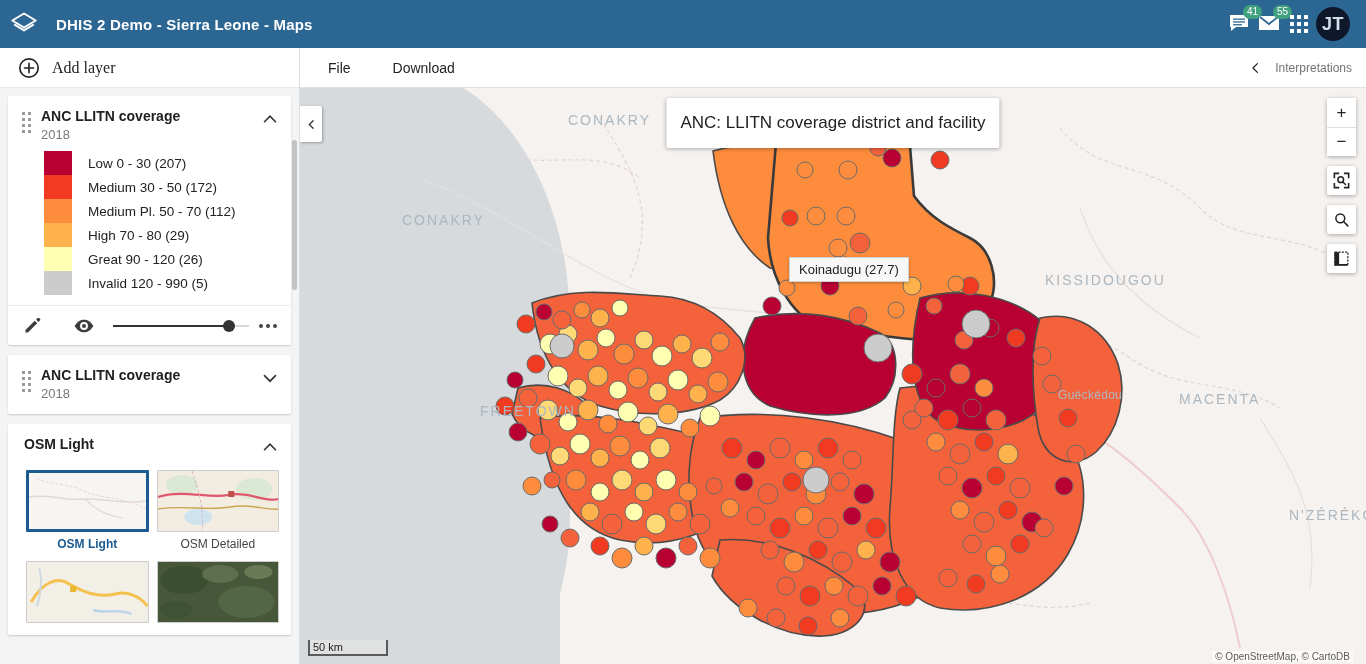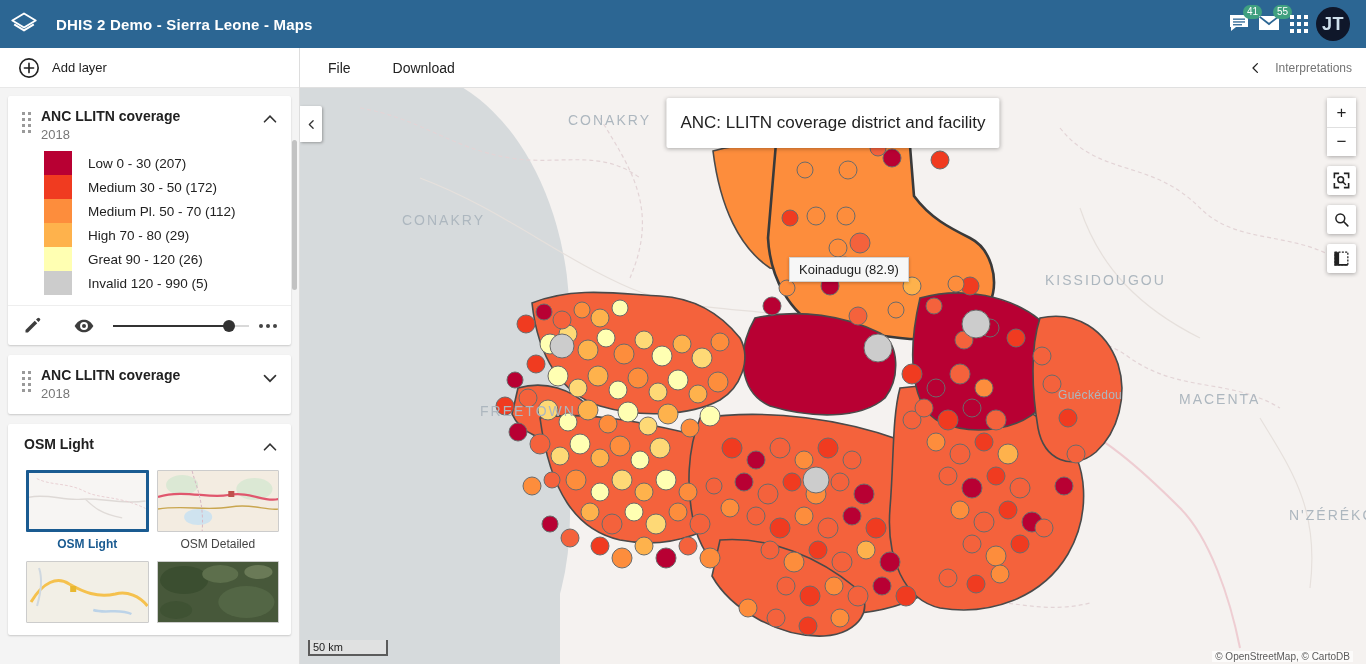--- a/index.html
+++ b/index.html
@@ -47,21 +47,21 @@
   
   .leftpanel {
     width: 300px; flex: 0 0 300px; background: #f4f4f4;
     display: flex; flex-direction: column; border-right: 1px solid #ddd;
   }
   .addlayer {
     height: 40px; background: #fff; display: flex; align-items: center;
     gap: 12px; padding-left: 18px; cursor: pointer;
     border-bottom: 1px solid #e8e8e8; flex: 0 0 40px;
   }
-  .addlayer span { font-size: 13px; color: #222; }
+  .addlayer span { font-size: 16px; color: #222; font-family: Liberation Serif, serif; }
   .layers-scroll { flex: 1; overflow: hidden; padding: 8px 8px 0 8px; position: relative; }
 
   .card {
     background: #fff; border-radius: 2px; margin-bottom: 10px;
     box-shadow: 0 1px 2px rgba(0,0,0,.18);
   }
   .card-head { display: flex; align-items: flex-start; padding: 12px 10px 8px 10px; }
   .drag-dots {
     display: grid; grid-template-columns: repeat(2,3px); gap: 3px;
     margin: 4px 10px 0 4px; cursor: grab;
@@ -663,21 +663,21 @@
       <div class="map-label big" style="left:180px;top:315px;z-index:5;">FREETOWN</div>
 
       <div class="maptitle">ANC: LLITN coverage district and facility</div>
 
       <div class="collapse-btn">
         <svg width="13" height="15" viewBox="0 0 24 24">
           <path d="M15 5 L8 12 L15 19" fill="none" stroke="#333" stroke-width="2.4" stroke-linecap="round" stroke-linejoin="round"></path>
         </svg>
       </div>
 
-      <div class="tooltip" style="left:489px;top:169px;">Koinadugu (82.9)</div>
+      <div class="tooltip" style="left:489px;top:169px;">Koinadugu (27.7)</div>
 
       <div class="mapctrls">
         <div class="ctrl-group">
           <div class="ctrl-btn">+</div>
           <div class="ctrl-btn">−</div>
         </div>
         <div class="ctrl-btn ctrl-single">
           <svg width="19" height="19" viewBox="0 0 24 24">
             <path d="M3 3 h5 M3 3 v5 M21 3 h-5 M21 3 v5 M3 21 h5 M3 21 v-5 M21 21 h-5 M21 21 v-5" stroke="#222" stroke-width="2" fill="none" stroke-linecap="square"></path>
             <circle cx="11" cy="11" r="3.6" fill="none" stroke="#222" stroke-width="1.9"></circle>

